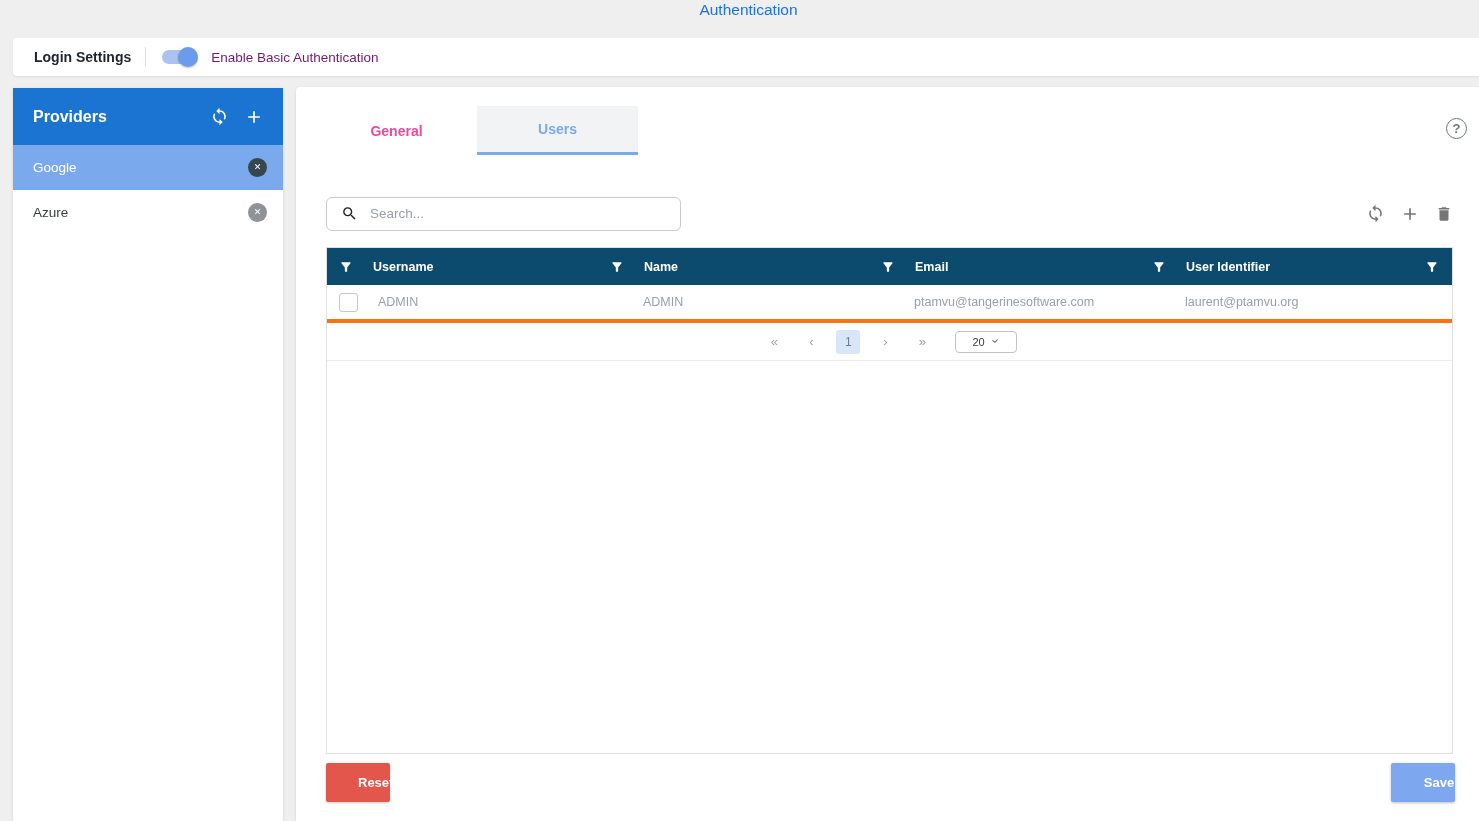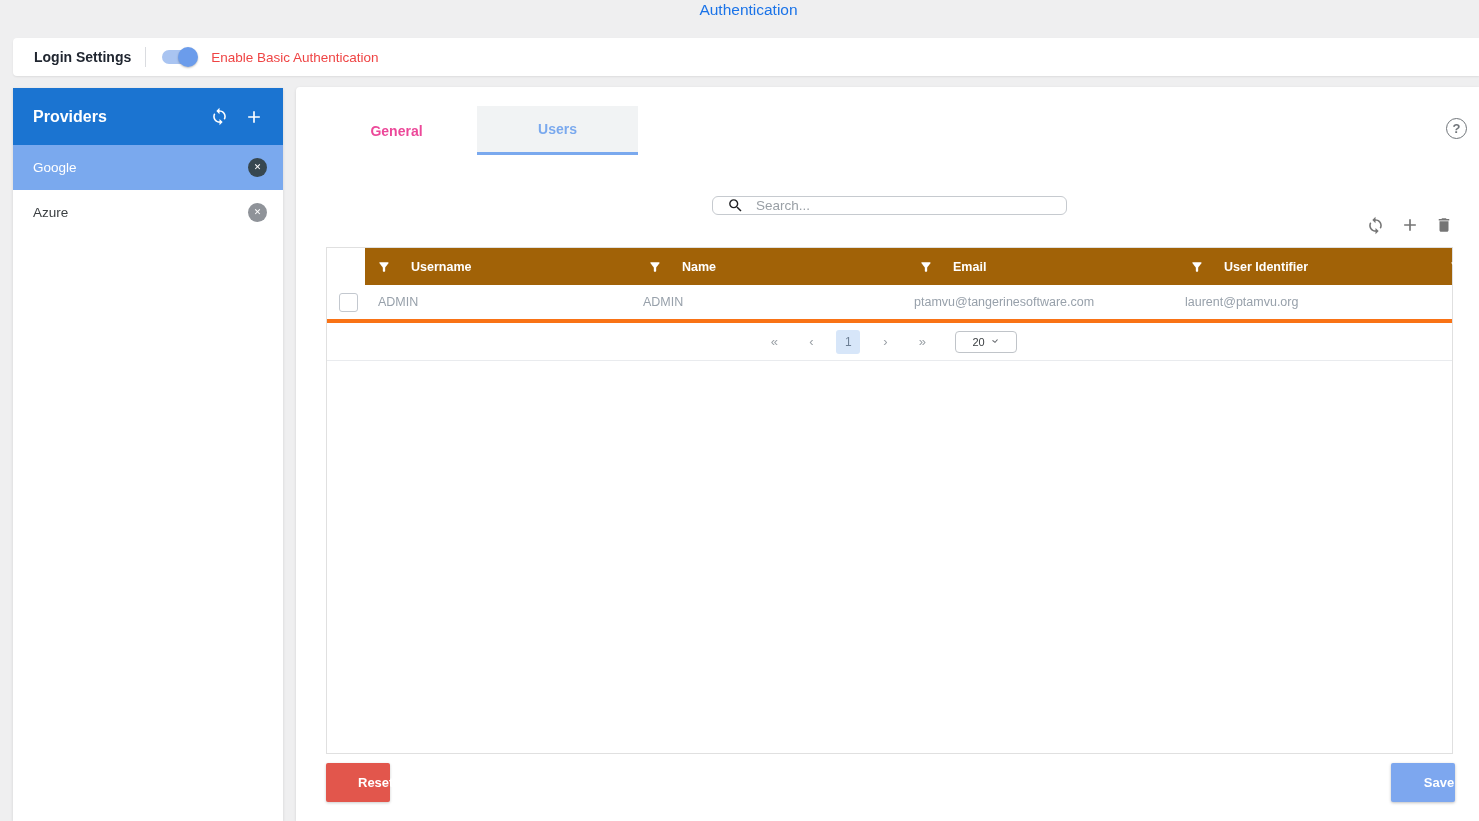--- a/index.html
+++ b/index.html
@@ -18,21 +18,21 @@
   .login-bar{
     position:absolute; left:13px; top:38px; right:0; height:38px;
     background:#fff; border-radius:4px 0 0 4px;
     box-shadow:0 1px 2px rgba(0,0,0,.08);
     display:flex; align-items:center;
   }
   .login-bar .lbl{ margin-left:21px; font-size:14px; font-weight:700; color:#202630; }
   .vdiv{ width:1px; height:20px; background:#dadce0; margin:0 16px 0 14px; }
   .switch{ position:relative; width:34px; height:14px; border-radius:7px; background:#a9c4f1; cursor:pointer; }
   .switch .knob{ position:absolute; right:-2px; top:-3px; width:20px; height:20px; border-radius:50%; background:#6b9ceb; box-shadow:0 1px 2px rgba(0,0,0,.25); }
-  .switch-label{ margin-left:15px; font-size:13.5px; color:#ef4444; }
+  .switch-label{ margin-left:15px; font-size:13.5px; color:#701a75; }
   
   .sidebar{
     position:absolute; left:13px; top:88px; width:270px; bottom:0;
     background:#fff; box-shadow:0 1px 3px rgba(0,0,0,.12);
   }
   .sidebar-header{
     height:57px; background:#1b74d1; display:flex; align-items:center;
   }
   .sidebar-header .title{ margin-left:20px; font-size:16px; font-weight:700; color:#fff; flex:1; }
   .sidebar-header .icons{ display:flex; align-items:center; gap:15px; margin-right:19px; }
@@ -58,39 +58,39 @@
   }
   .tabs{ position:absolute; left:20px; top:19px; display:flex; }
   .tab{ width:161px; height:49px; display:flex; align-items:center; justify-content:center;
         font-size:14px; font-weight:700; color:#ec4899; cursor:pointer; }
   .tab.active{ background:#f1f3f4; color:#7aa9ee; border-bottom:3px solid #7aa9ee; }
   .help-icon{
     position:absolute; top:31px; right:12px; width:21px; height:21px; border-radius:50%;
     border:1.6px solid #70757a; color:#70757a; font-size:13px; font-weight:700;
     display:flex; align-items:center; justify-content:center; cursor:pointer;
   }
-  .search-row{ position:absolute; left:30px; top:109px; right:26px; height:35px; display:flex; align-items:center;flex-direction:column; }
+  .search-row{ position:absolute; left:30px; top:109px; right:26px; height:35px; display:flex; align-items:center; }
   .search-box{
     width:355px; height:34px; border:1px solid #c6cacf; border-radius:6px;
     display:flex; align-items:center; background:#fff;
   }
   .search-box svg{ margin-left:14px; }
   .search-box input{
     border:none; outline:none; flex:1; margin-left:12px; font-size:13.5px;
     font-family:inherit; color:#3c4043; background:transparent;
   }
   .search-box input::placeholder{ color:#9aa0a6; }
   .toolbar{ margin-left:auto; display:flex; align-items:center; gap:15px; }
   
   .table-wrap{
     position:absolute; left:30px; top:160px; width:1127px; height:507px;
     border:1px solid #e0e0e0; background:#fff;
   }
   .t-grid{ display:grid; grid-template-columns:271px 271px 271px 271px 1fr; }
-  .t-header{ background:#a16207; height:37px;margin-left:38px; }
+  .t-header{ background:#0c4a6e; height:37px; }
   .t-header .cell{ display:flex; align-items:center; color:#fff; font-size:12.5px; font-weight:700; padding-left:12px; }
   .t-header .cell .col-label{ margin-left:20px; }
   .t-header .cell.last{ justify-content:center; padding-left:0; }
   .t-row{ height:38px; border-bottom:4px solid #f97316; }
   .t-row .cell{ display:flex; align-items:center; font-size:12.5px; color:#98a1ab; padding-left:12px; }
   .checkbox{ width:19px; height:19px; border:1px solid #c3c8cf; border-radius:3px; background:#fff; cursor:pointer; }
   .t-row .cell .val{ margin-left:20px; }
   .t-row .cell.plain{ padding-left:45px; }
   .pagination{ height:38px; border-bottom:1px solid #e9ebee; display:flex; align-items:center; justify-content:center; gap:13px; }
   .pg-btn{ min-width:24px; height:24px; display:flex; align-items:center; justify-content:center;

